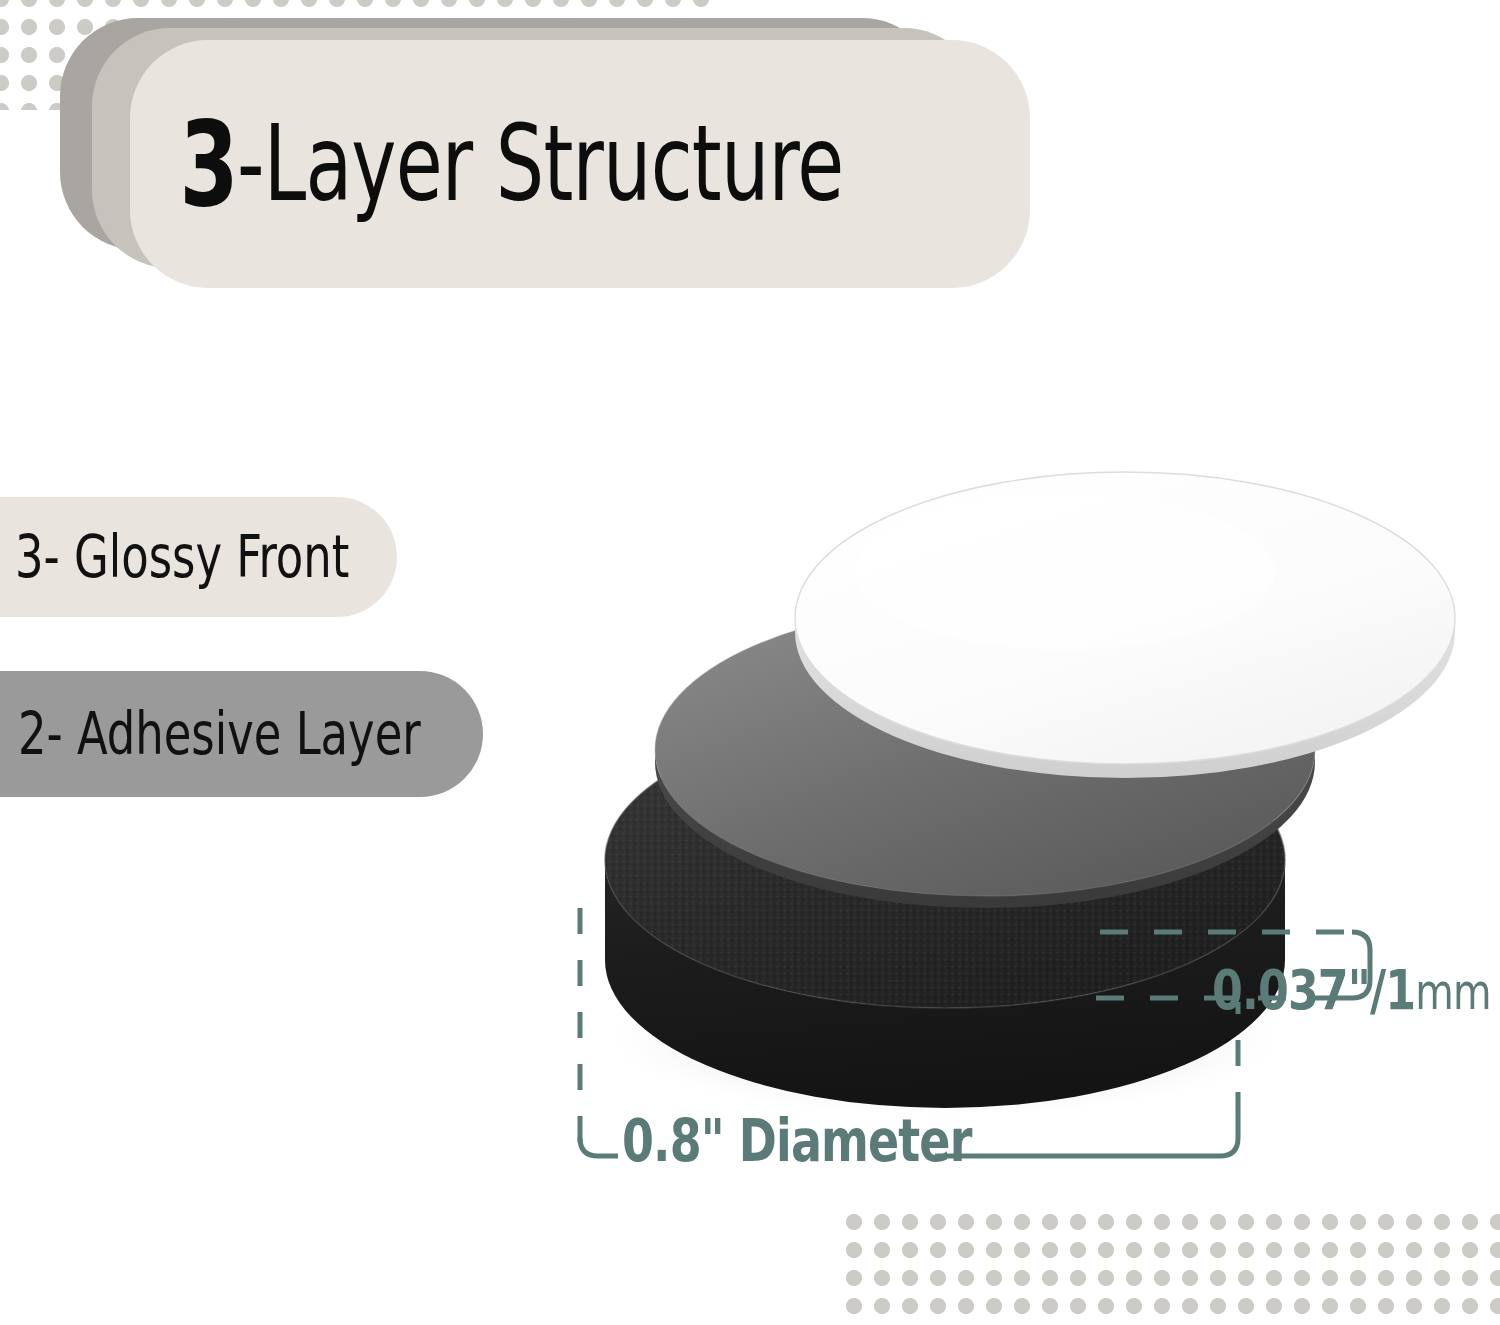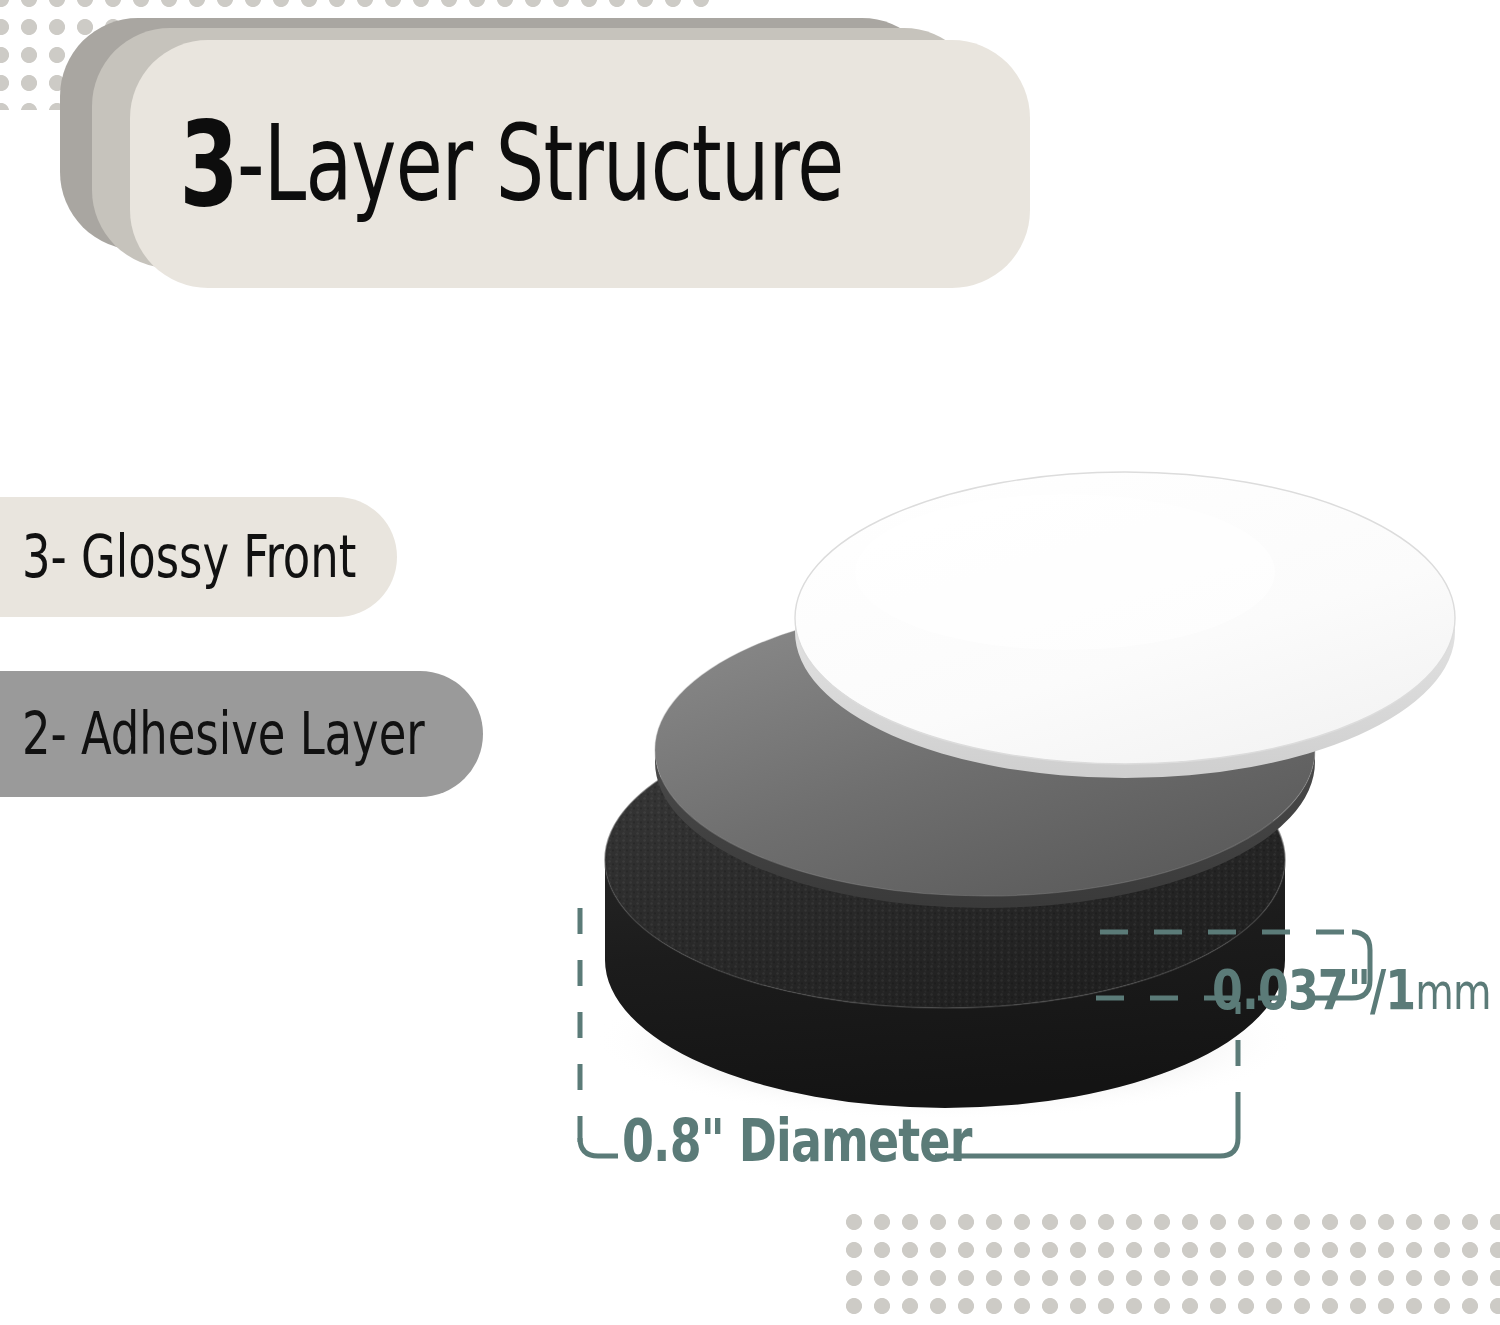--- a/index.html
+++ b/index.html
@@ -106,20 +106,21 @@
   
   .legend-pill {
     position: absolute;
     left: 0px;
     display: flex;
     align-items: center;
     border-top-right-radius: 100px;
     border-bottom-right-radius: 100px;
     box-sizing: border-box;
     padding-left: 22px;
+    justify-content: center;
   }
   .legend-label {
     font-family: "Liberation Sans Narrow", "DejaVu Sans Condensed", "Liberation Sans", sans-serif;
     font-weight: 400;
     font-size: 58px;
     line-height: 1;
     letter-spacing: 0px;
     transform: scaleX(0.86);
     transform-origin: left center;
     white-space: nowrap;

